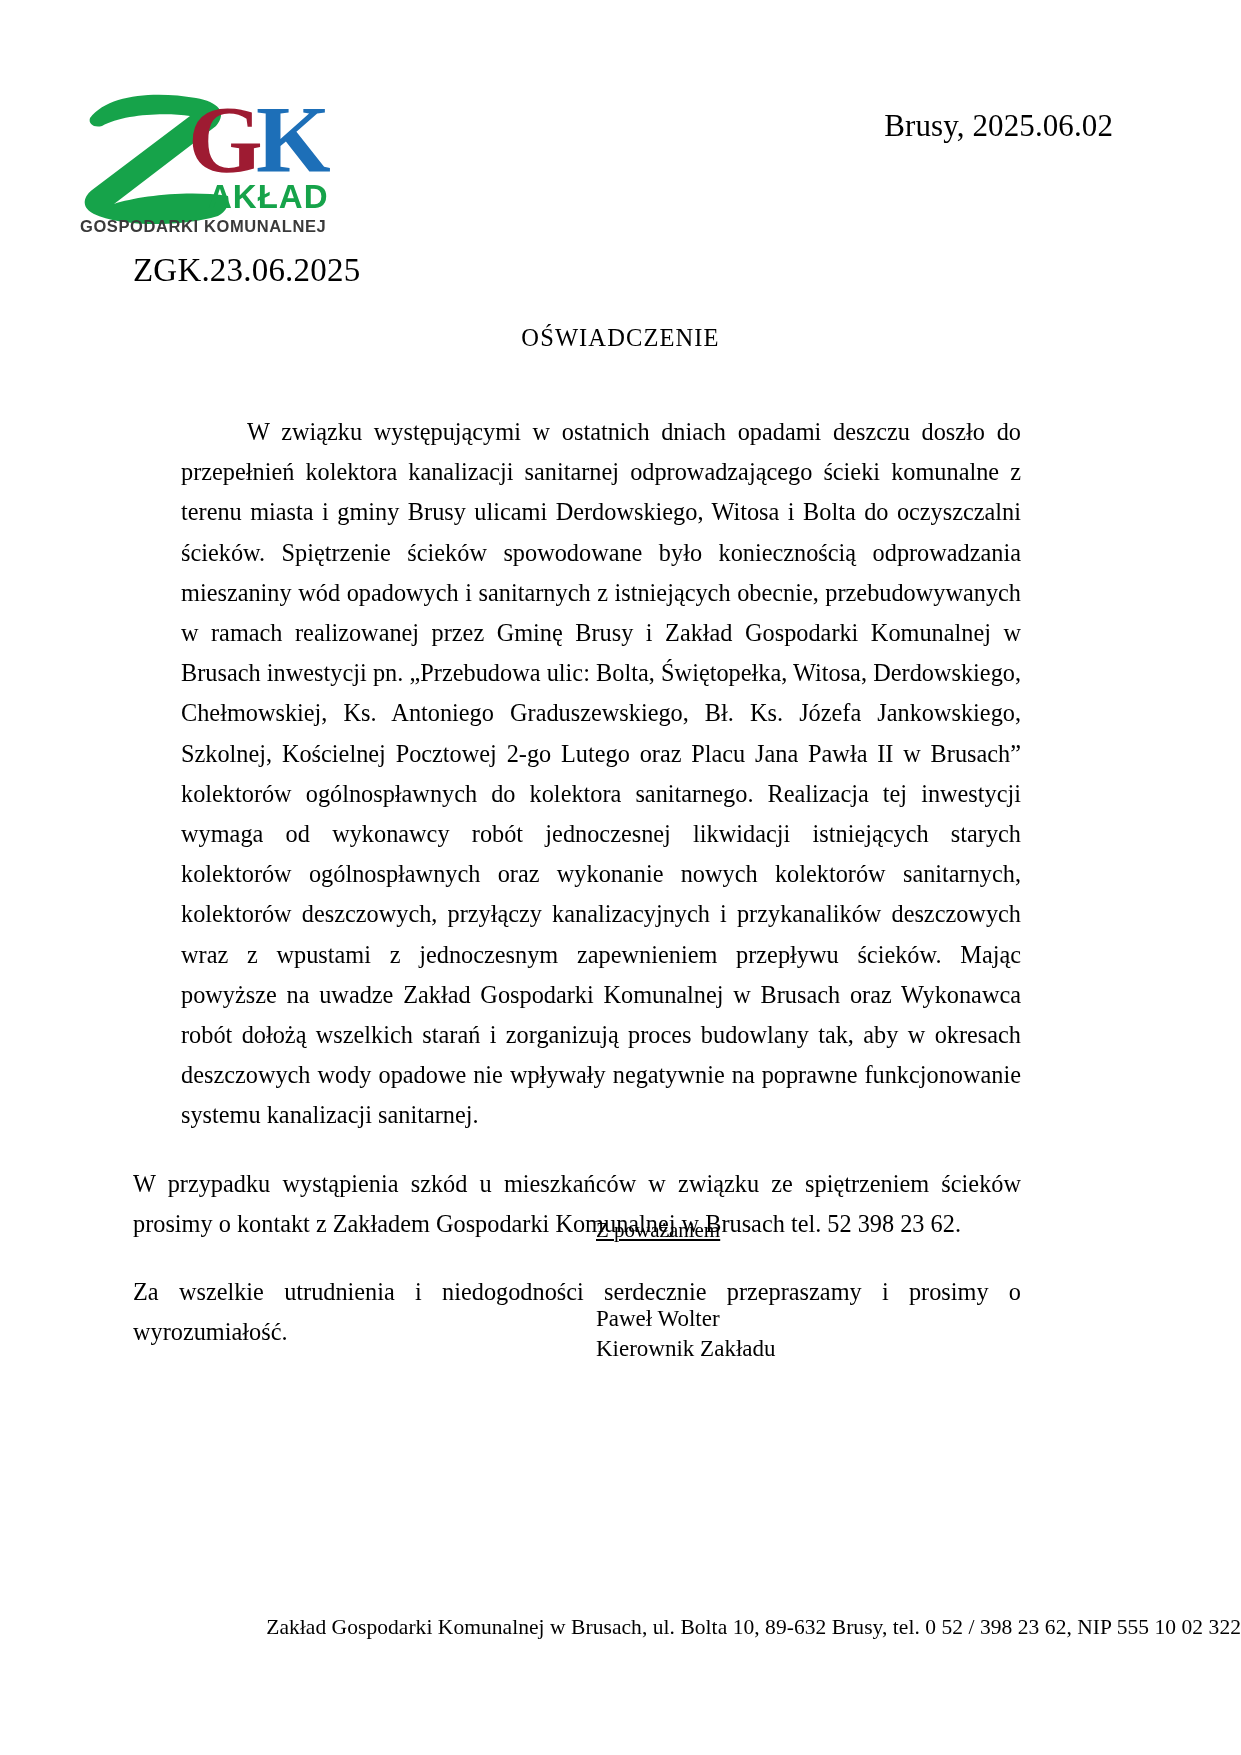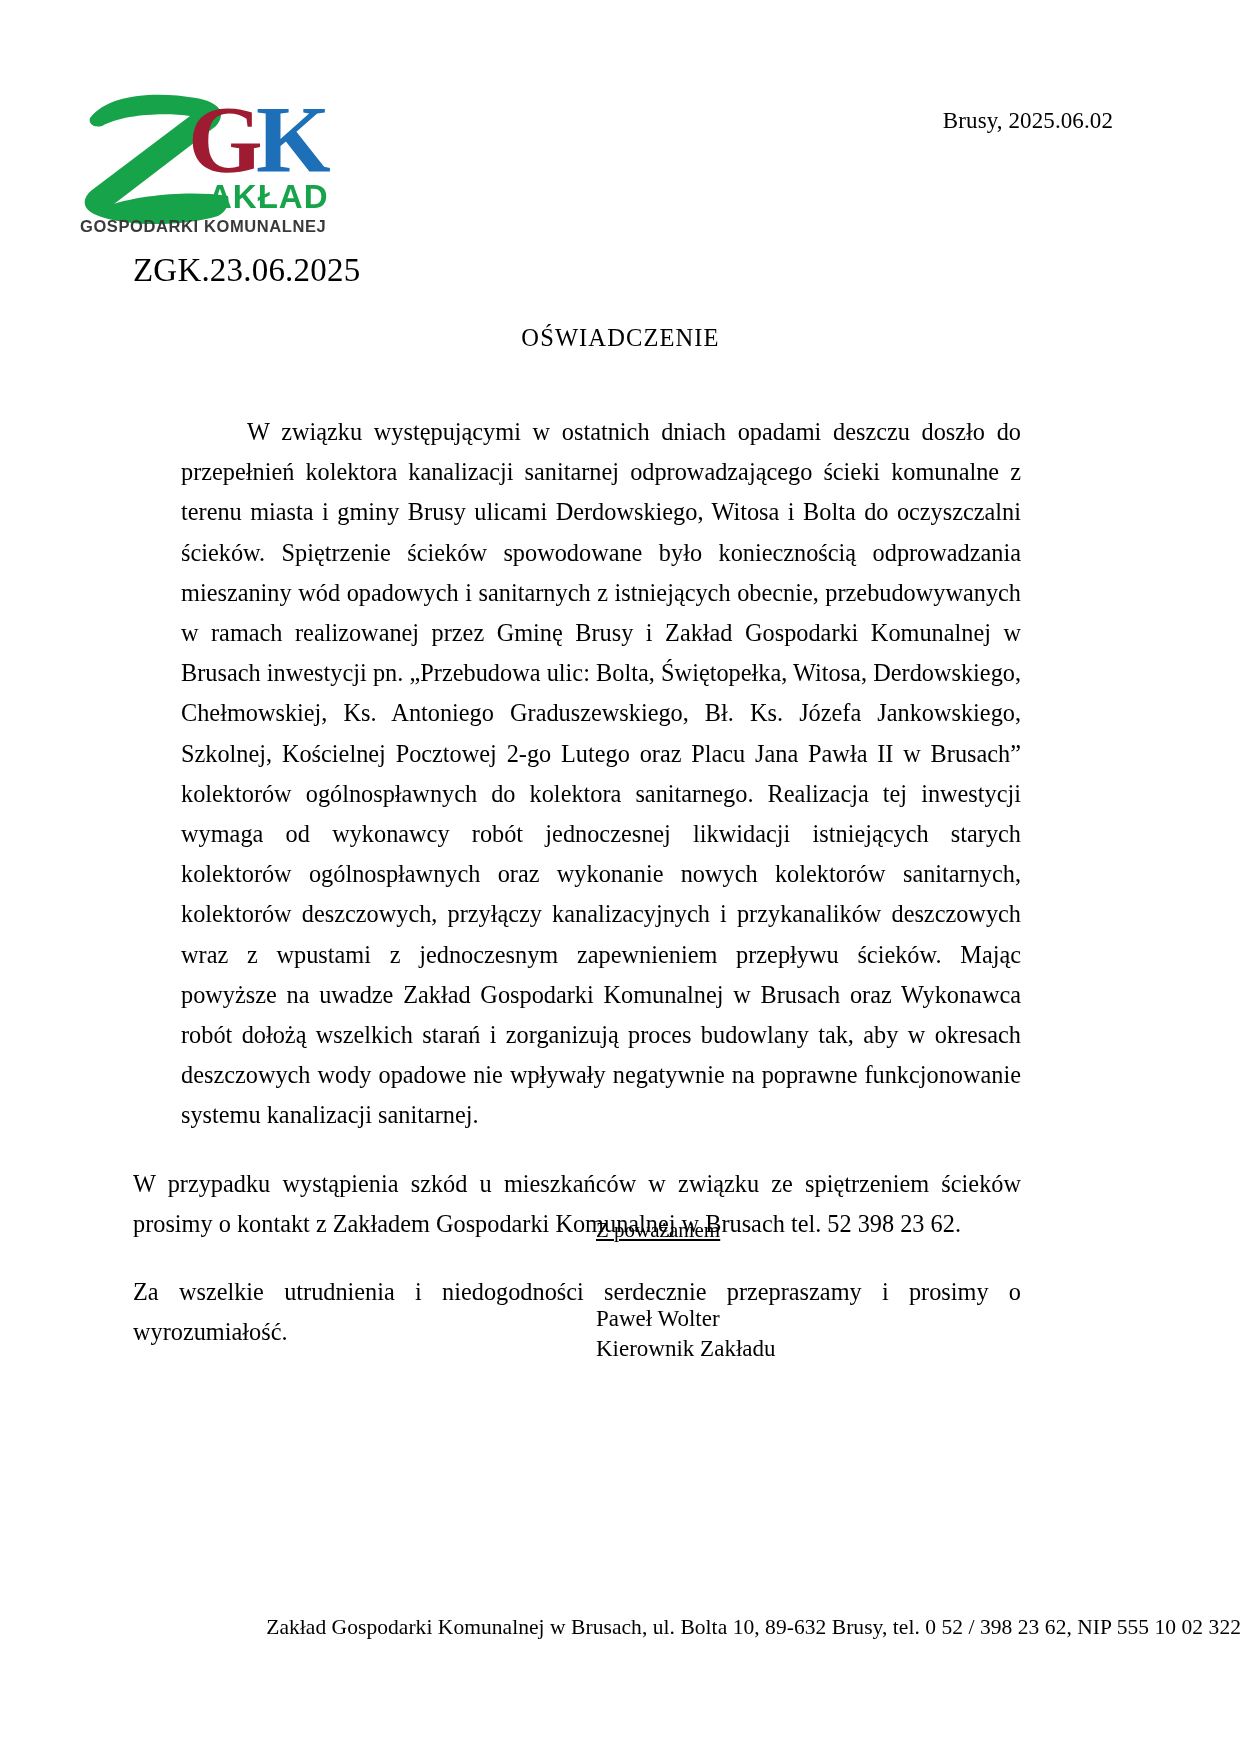--- a/index.html
+++ b/index.html
@@ -43,21 +43,21 @@
   .logo-svg {
     display: block;
     width: 275px;
     height: 150px;
   }
 
   .header-date {
     position: absolute;
     right: 128px;
     top: 30px;
-    font-size: 23px;
+    font-size: 31px;
     letter-spacing: 0.1px;
     white-space: nowrap;
   }
 
   
   .ref-number {
     position: absolute;
     left: 133px;
     top: 252px;
     font-size: 33px;

